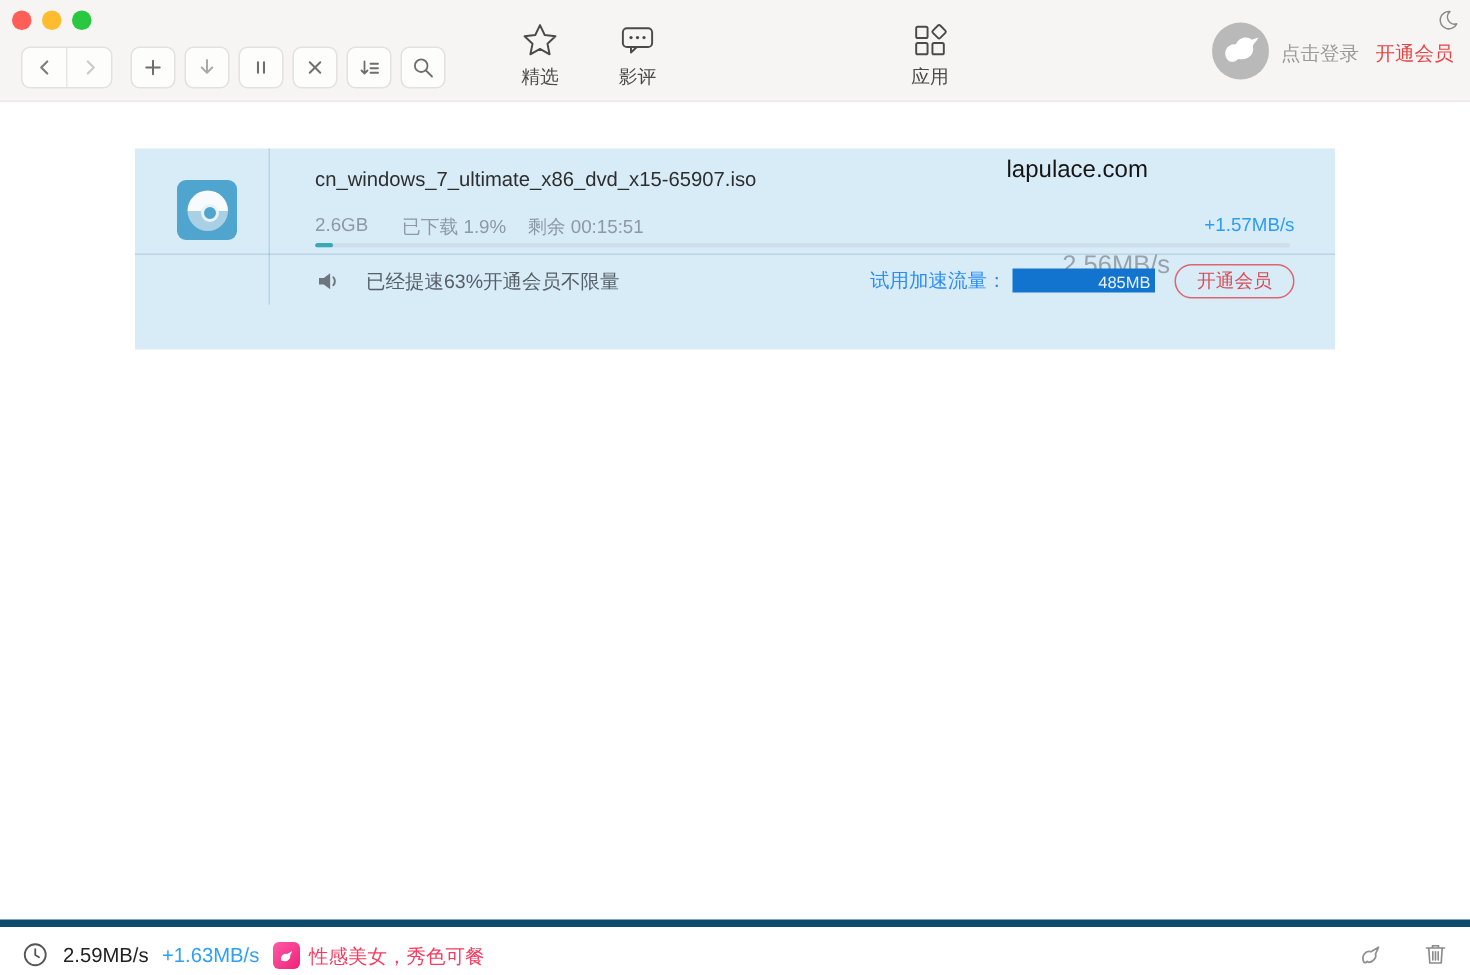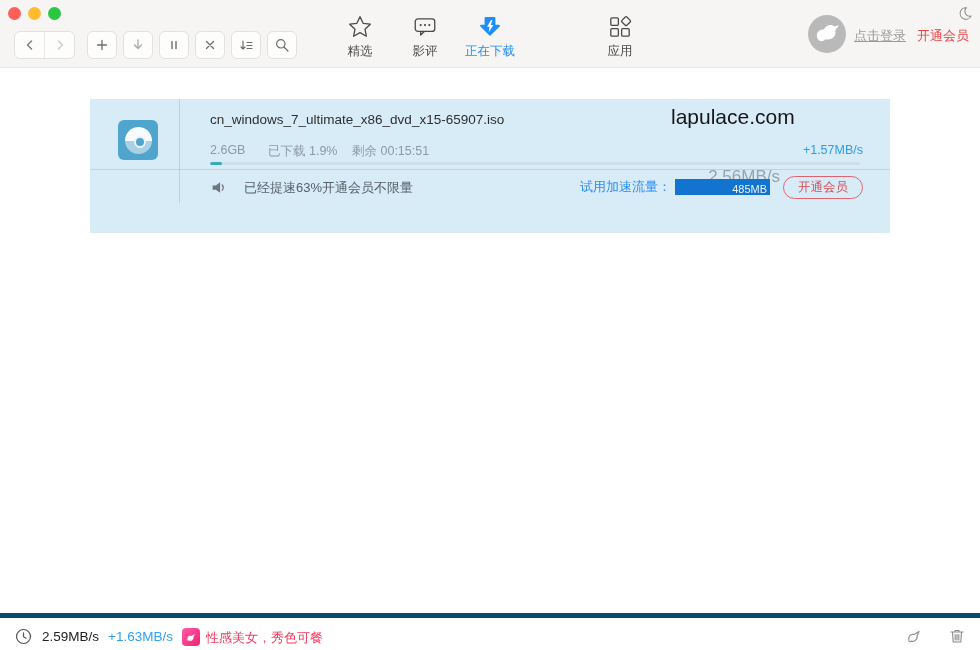--- a/index.html
+++ b/index.html
@@ -19,27 +19,27 @@
   .navhalf:first-child { border-right:1px solid #e9e7e4; }
 
   .tbtn { position:absolute; top:31px; width:30px; height:28px; background:#fdfdfc; border:1px solid #e3e1de; border-radius:6px; display:flex; align-items:center; justify-content:center; }
 
   .tab { position:absolute; top:11px; width:64px; height:50px; text-align:center; cursor:default; }
   .tab .ticon { display:block; height:31px; display:flex; align-items:center; justify-content:center; }
   .tab .tlabel { display:block; font-size:12.5px; color:#4a4a4a; margin-top:1px; }
   .tab.active .tlabel { color:#1e8ffa; }
 
   .avatar { position:absolute; left:808px; top:15px; width:38px; height:38px; border-radius:50%; background:#b9b9b9; display:flex; align-items:center; justify-content:center; overflow:hidden; }
-  .login-label { position:absolute; left:854px; top:27px; font-size:13px; color:#9a9a9a;text-decoration:underline; }
+  .login-label { position:absolute; left:854px; top:27px; font-size:13px; color:#9a9a9a; }
   .vip-label { position:absolute; left:917px; top:27px; font-size:13px; color:#e64444; }
   .moon { position:absolute; left:956px; top:5px; }
 
   
   .wm-title { position:absolute; left:668px; top:78px; width:110px; font-family:"DejaVu Serif","Liberation Serif",serif; font-weight:bold; font-size:22px; letter-spacing:4px; color:#e80000; z-index:5; }
-  .wm-site { position:absolute; left:671px; top:105px; font-size:21px; color:#161616; z-index:5; }
+  .wm-site { position:absolute; left:671px; top:105px; font-size:16px; color:#161616; z-index:5; }
 
   
   .row { position:absolute; left:90px; top:99px; width:800px; height:134px; background:#d8ecf8; }
   .row-iconzone { position:absolute; left:0; top:0; width:90px; height:104px; border-right:1px solid rgba(120,165,200,.35); }
   .file-icon { position:absolute; left:28px; top:21px; width:40px; height:40px; border-radius:6px; background:#4fa5cd; display:flex; align-items:center; justify-content:center; }
   .disc { position:relative; width:27px; height:27px; border-radius:50%; background:linear-gradient(180deg,#f7fbfd 0 50%,#a9d0e4 50% 100%); }
   .disc::after { content:""; position:absolute; left:9.5px; top:9.5px; width:8px; height:8px; border-radius:50%; background:#4fa5cd; border:2px solid #e8f3f9; }
 
   .filename { position:absolute; left:120px; top:13px; font-size:13.5px; color:#2e2e2e; }
   .stat { position:absolute; top:44px; font-size:12.5px; color:#8d99a4; }
@@ -155,29 +155,20 @@
         <svg width="26" height="26" viewBox="0 0 24 24">
             <rect x="3" y="4.5" width="18" height="11.5" rx="2.5" fill="none" stroke="#4a4a4a" stroke-width="1.2"></rect>
             <circle cx="8" cy="10.2" r="1" fill="#4a4a4a"></circle>
             <circle cx="12" cy="10.2" r="1" fill="#4a4a4a"></circle>
             <circle cx="16" cy="10.2" r="1" fill="#4a4a4a"></circle>
             <path d="M8 16v3.4l3.6-3.4" fill="none" stroke="#4a4a4a" stroke-width="1.2" stroke-linejoin="round"></path>
           </svg>
       </span>
       <span class="tlabel">影评</span>
     </div>
-    <div class="tab active" style="left:458px">
-      <span class="ticon">
-        <svg width="26" height="26" viewBox="0 0 24 24">
-            <path d="M8 2.8h8c.6 0 1 .4 1 1V10h3.2c.9 0 1.3.9.7 1.5l-8.2 8.2c-.4.4-1 .4-1.4 0L3.1 11.5c-.6-.6-.2-1.5.7-1.5H7V3.8c0-.6.4-1 1-1z" fill="#1e8ffa"></path>
-            <polygon points="13,5.5 9.2,11.8 11.6,11.8 10.8,16.8 15.2,10.2 12.8,10.2 14.2,5.5" fill="#ffffff"></polygon>
-          </svg>
-      </span>
-      <span class="tlabel">正在下载</span>
-    </div>
     <div class="tab" style="left:588px">
       <span class="ticon">
         <svg width="26" height="26" viewBox="0 0 24 24">
             <rect x="3.5" y="3.5" width="7" height="7" rx="1" fill="none" stroke="#4a4a4a" stroke-width="1.2"></rect>
             <rect x="3.5" y="13.5" width="7" height="7" rx="1" fill="none" stroke="#4a4a4a" stroke-width="1.2"></rect>
             <rect x="13.5" y="13.5" width="7" height="7" rx="1" fill="none" stroke="#4a4a4a" stroke-width="1.2"></rect>
             <rect x="14.4" y="3.4" width="6.4" height="6.4" rx="1" fill="none" stroke="#4a4a4a" stroke-width="1.2" transform="rotate(45 17.6 6.6)"></rect>
           </svg>
       </span>
       <span class="tlabel">应用</span>

